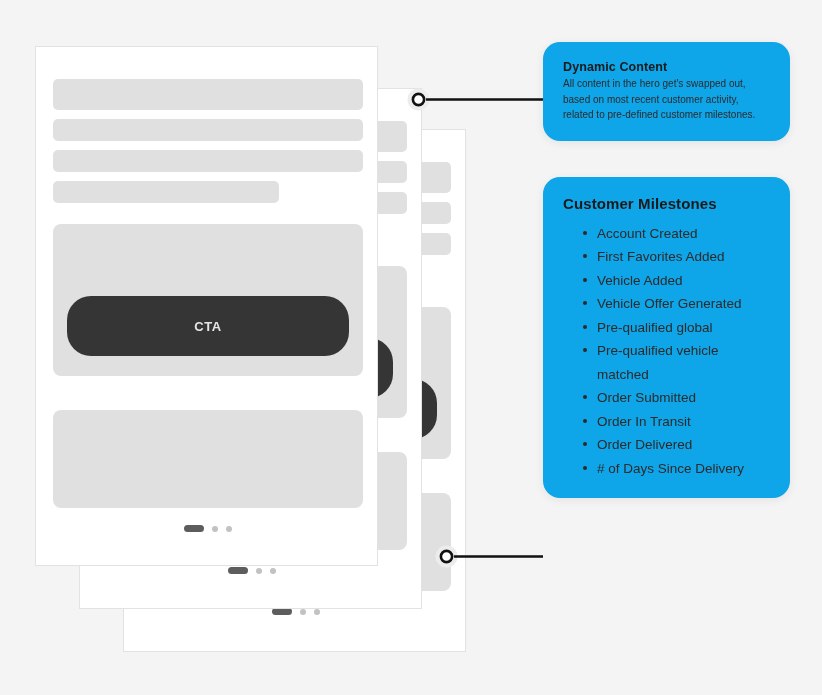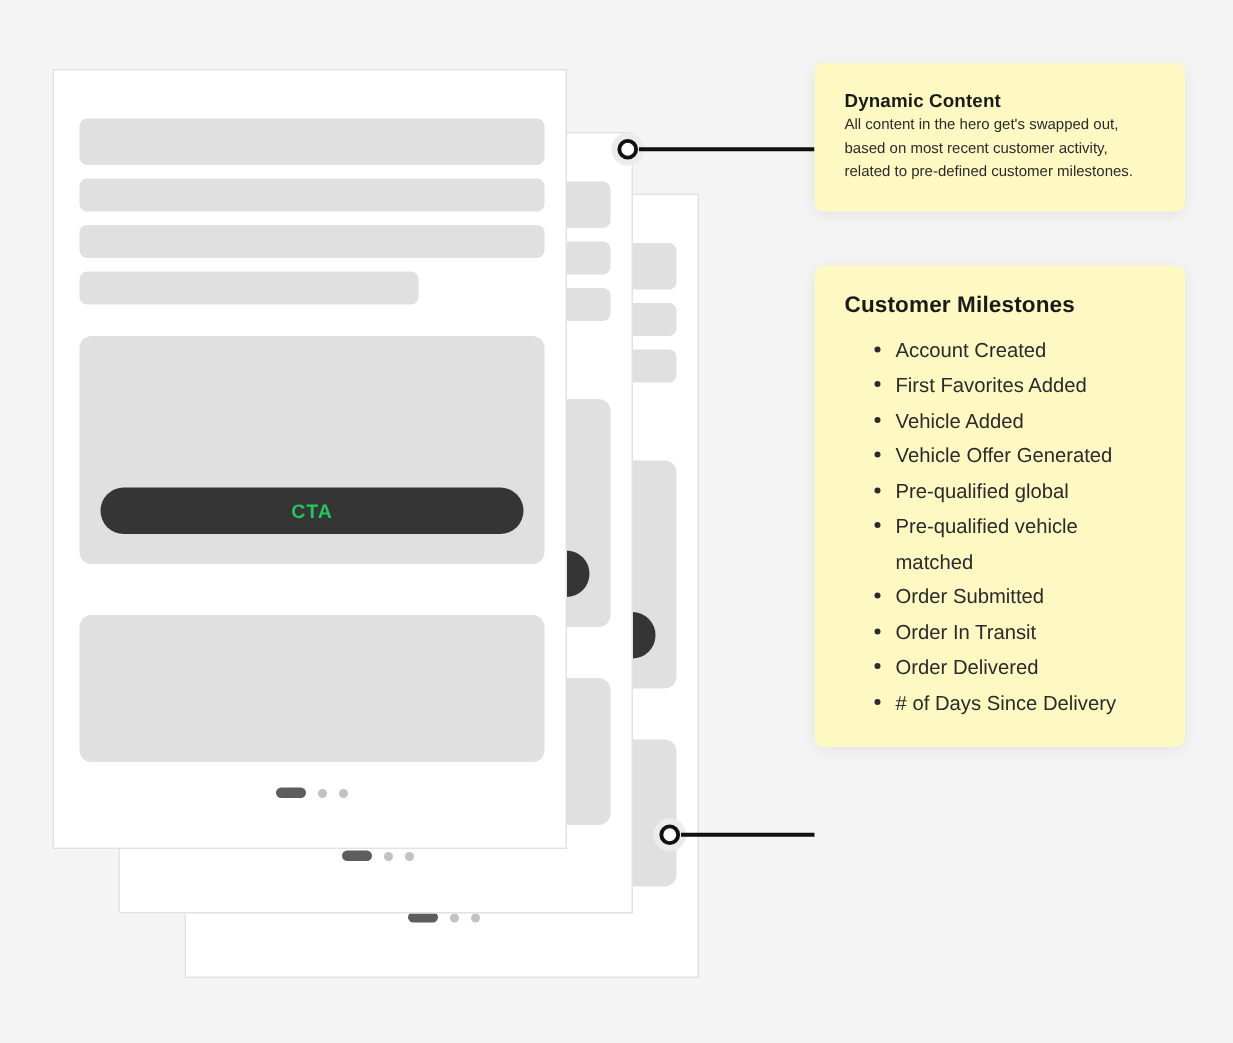--- a/index.html
+++ b/index.html
@@ -68,24 +68,24 @@
     height: 152px;
     background: #e0e0e0;
     border-radius: 8px;
     position: relative;
   }
   .cta-btn {
     position: absolute;
     left: 14px;
     right: 14px;
     bottom: 20px;
-    height: 31px;
+    height: 60px;
     border-radius: 24px;
     background: #353535;
-    color: #22c55e;
+    color: #e5e5e5;
     font-size: 13px;
     font-weight: bold;
     letter-spacing: 0.6px;
     display: flex;
     align-items: center;
     justify-content: center;
     cursor: pointer;
   }
 
   .content-block {
@@ -110,22 +110,22 @@
   }
   .pager .dot {
     width: 6px; height: 6px;
     border-radius: 50%;
     background: #c2c2c2;
   }
 
   
   .note {
     position: absolute;
-    background: #fef9c3;
-    border-radius: 6px;
+    background: #0ea5e9;
+    border-radius: 17px;
     box-shadow: 0 2px 10px rgba(0,0,0,0.07);
     box-sizing: border-box;
     z-index: 8;
     padding: 18px 20px 18px 20px;
   }
   .note.n1 { left: 543px; top: 42px;  width: 247px; }
   .note.n2 { left: 543px; top: 177px; width: 247px; }
   .note.n3 { left: 543px; top: 508px; width: 247px; }
 
   .note-title {

